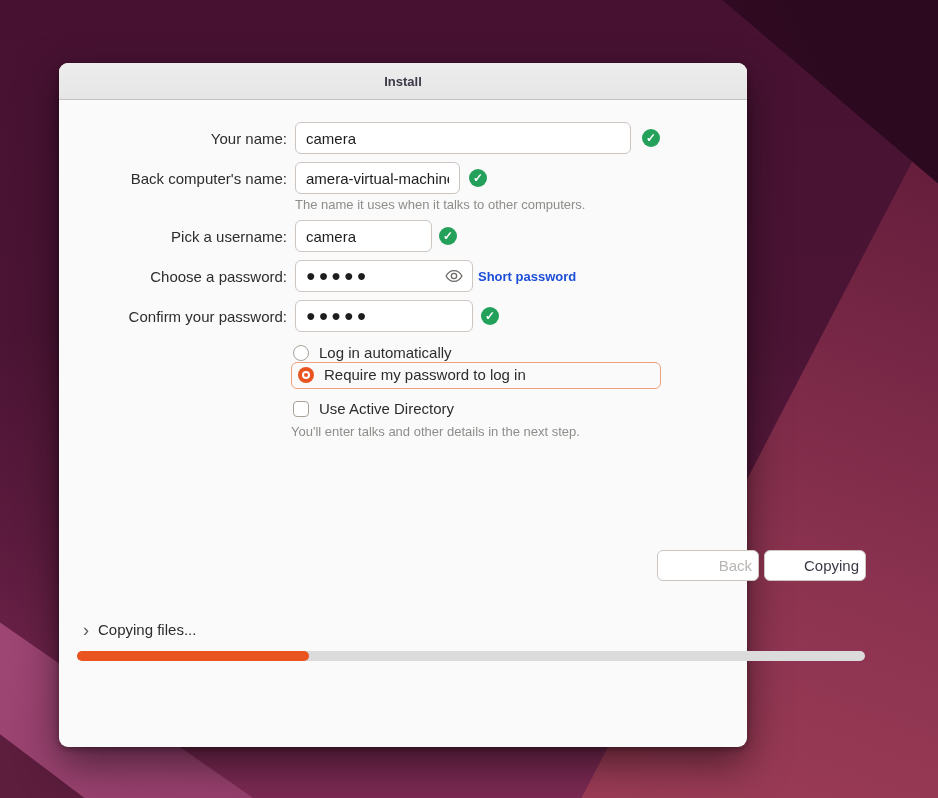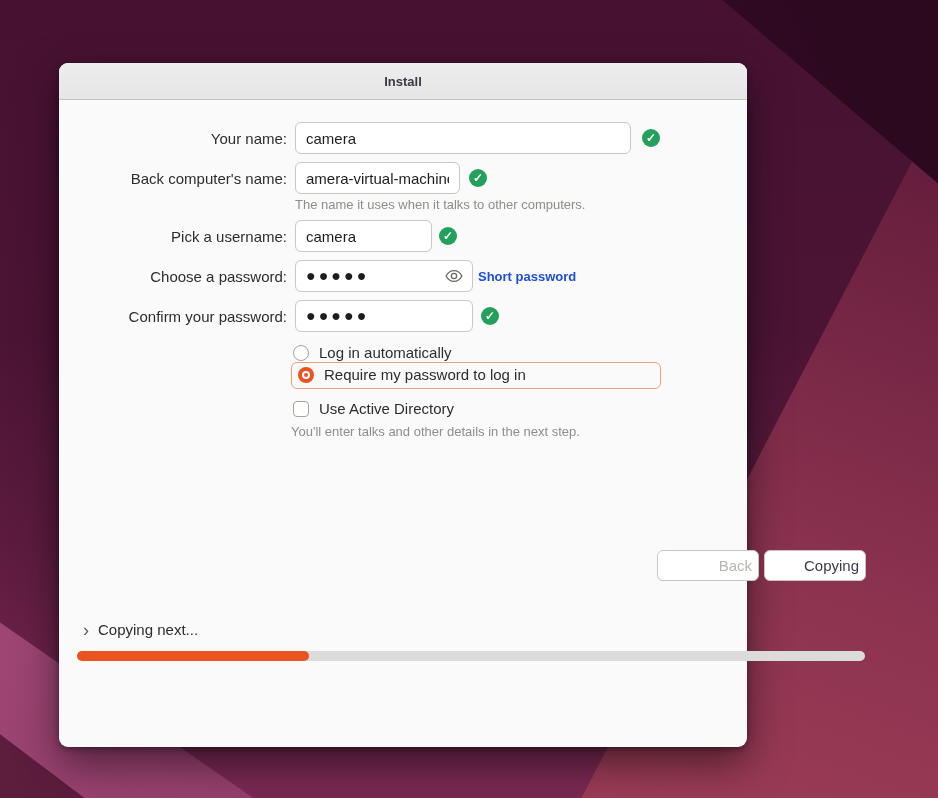--- a/index.html
+++ b/index.html
@@ -151,21 +151,21 @@
         <span class="checkbox"></span>
         <span>Use Active Directory</span>
       </div>
       <div class="helper" id="help-ad">You'll enter talks and other details in the next step.</div>
 
       <button class="btn back" id="btn-back" disabled="">Back</button>
       <button class="btn continue" id="btn-continue">Copying</button>
 
       <div class="expander" id="expander">
         <span class="chev">›</span>
-        <span>Copying next...</span>
+        <span>Copying files...</span>
       </div>
       <div class="progress-track" id="progress">
         <div class="progress-fill" style="width: 29.5%;"></div>
       </div>
 
     </div>
   </div>
 </div>
 
 </body></html>

